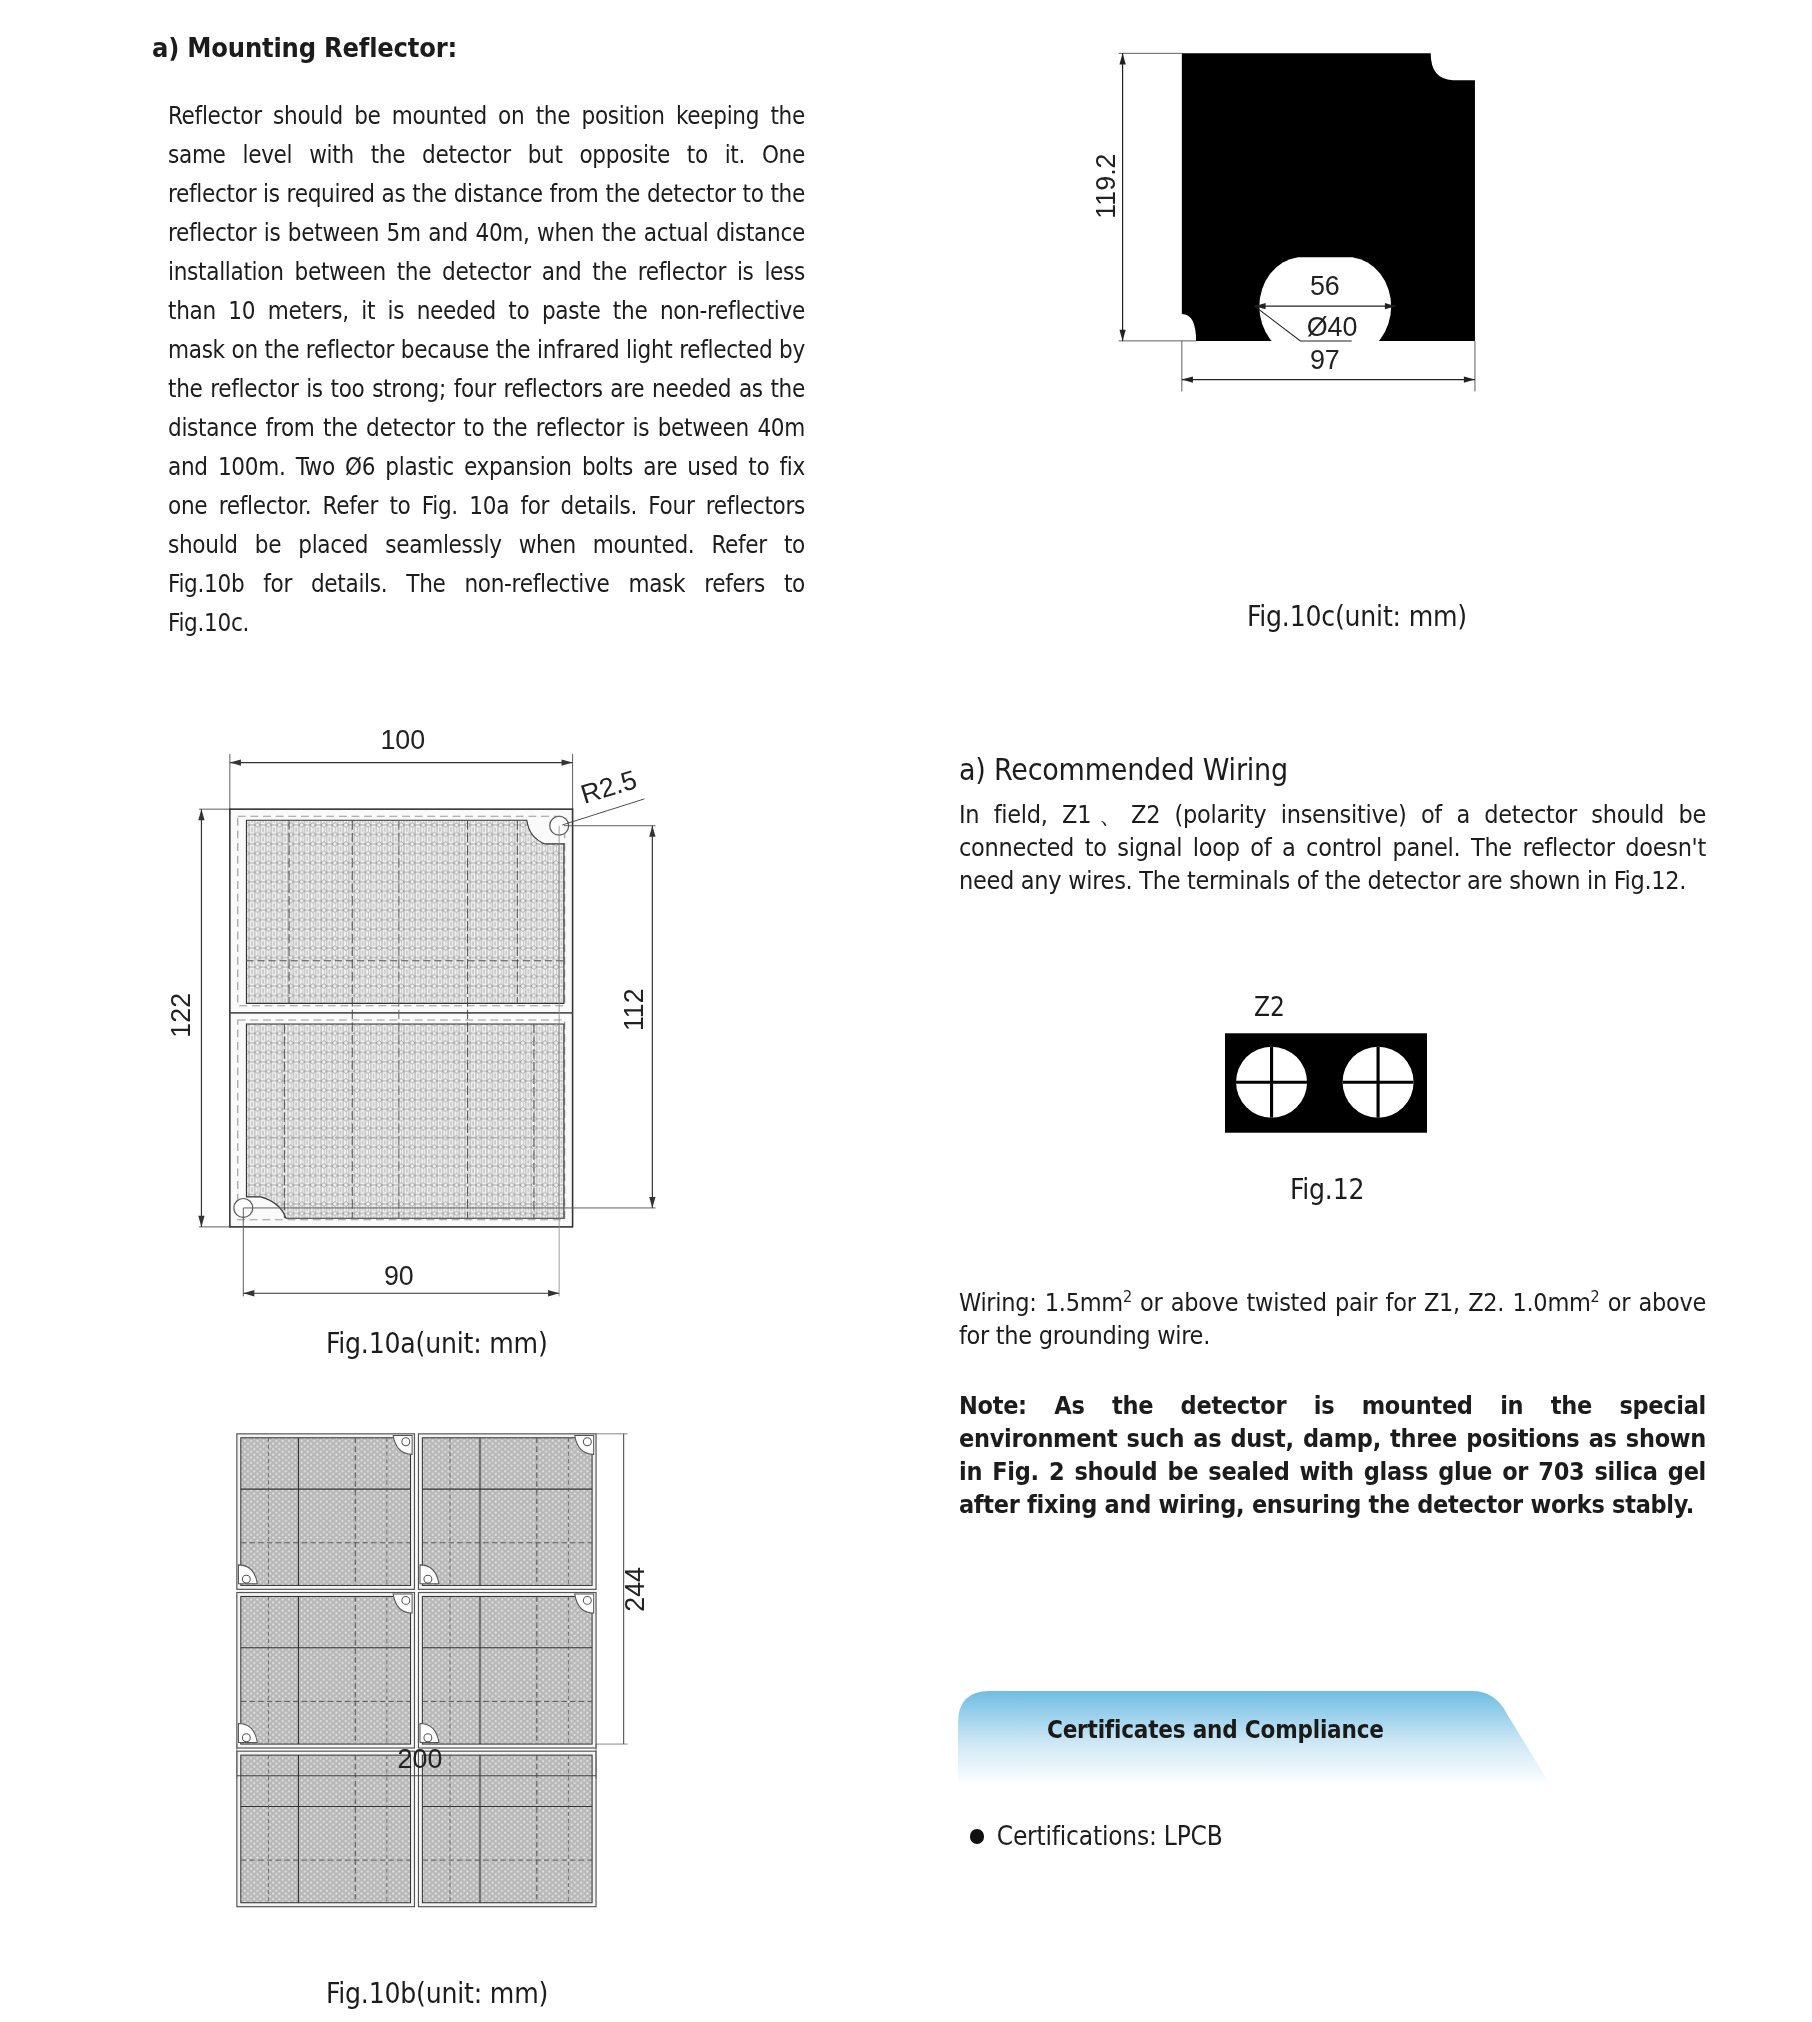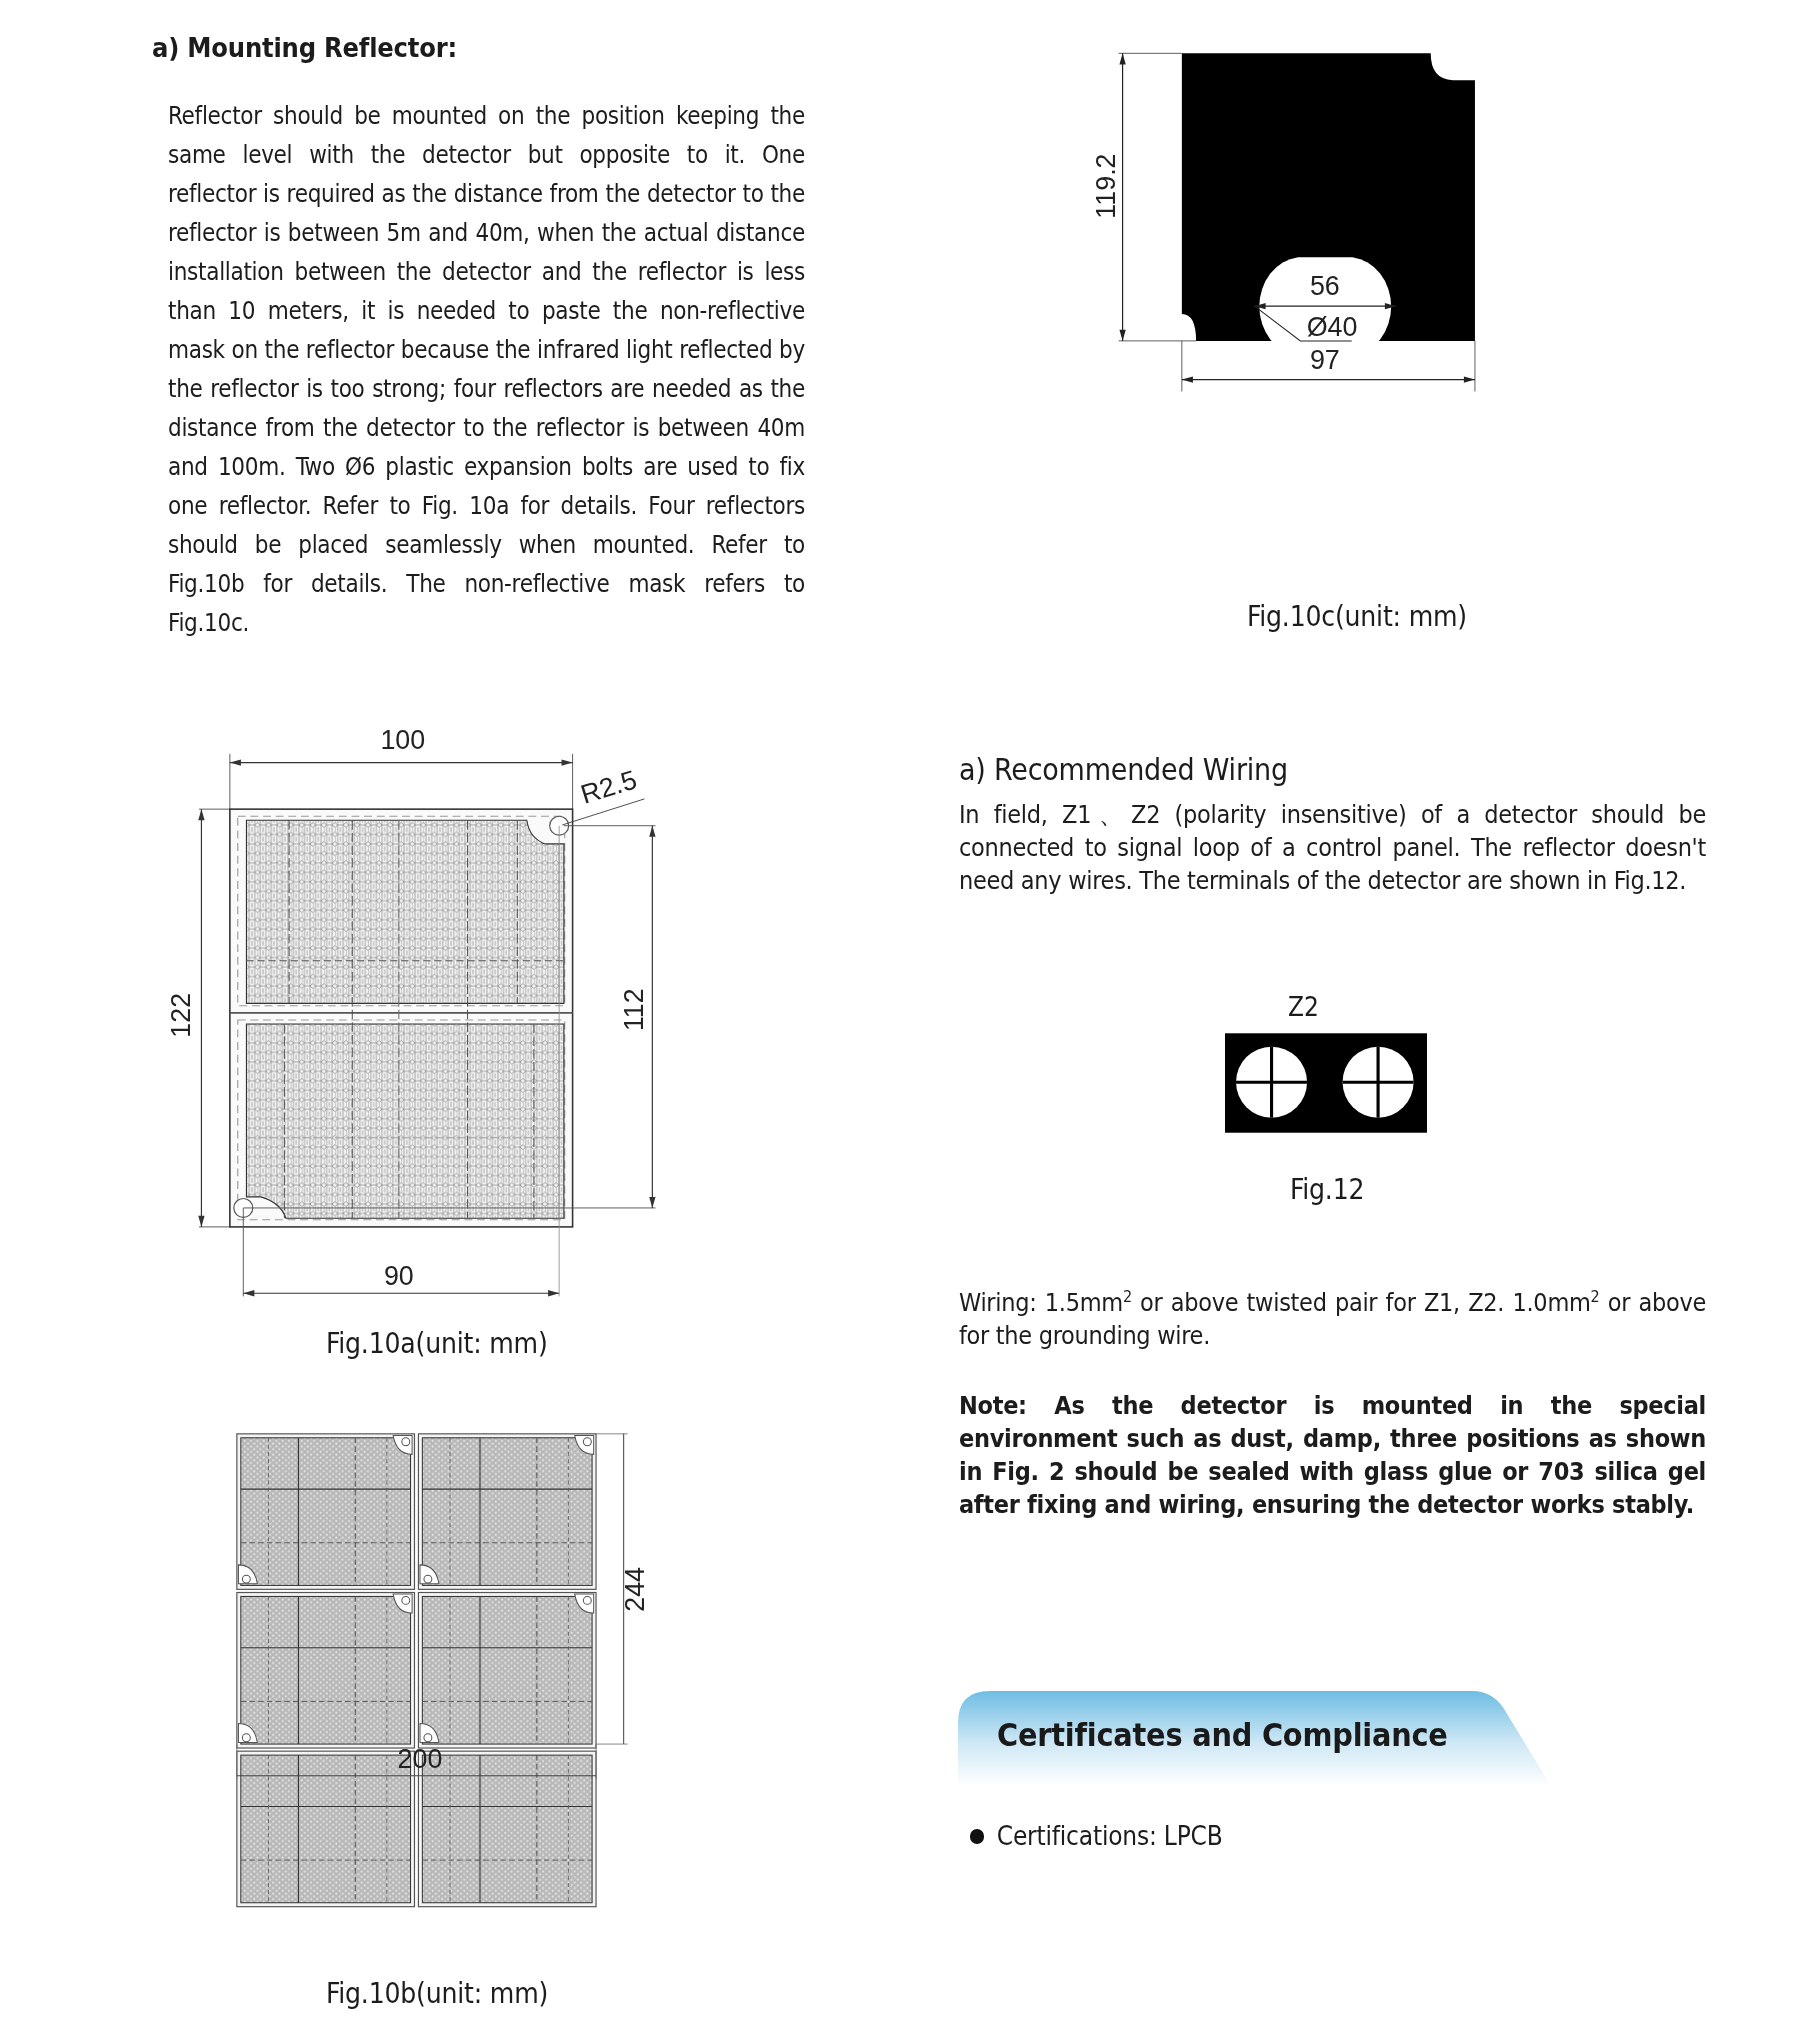--- a/index.html
+++ b/index.html
@@ -19,21 +19,21 @@
     text-align-last: left; letter-spacing: -0.3px; margin: 0;
   }
   .bold { font-weight: bold; }
   .caption { font-size: 28px; letter-spacing: -0.2px; white-space: nowrap; }
   .dimtext { font-family: "Liberation Sans", sans-serif; font-size: 34px; fill: #222; }
   svg text { font-family: "Liberation Sans", sans-serif; }
   .banner {
     left: 958px; top: 1691px; width: 593px; height: 95px;
   }
   .banner-title {
-    left: 997px; top: 1716px; font-size: 32px; font-weight: bold;
+    left: 1047px; top: 1716px; font-size: 24px; font-weight: bold;
     letter-spacing: -0.2px; color: #1a1a1a; white-space: nowrap;
   }
   .bullets { left: 970px; top: 1813px; margin: 0; padding: 0; list-style: none; }
   .bullets li {
     font-size: 26px; line-height: 47px; letter-spacing: -0.2px;
     display: flex; align-items: center; white-space: nowrap;
   }
   .bullets .dot {
     width: 14.2px; height: 14.2px; border-radius: 50%; background: #111;
     display: inline-block; margin-right: 12.6px;
@@ -200,21 +200,21 @@
     <line x1="135" y1="440" x2="506" y2="440" stroke="#222" stroke-width="1.5"></line>
     <path d="M135 440 l14 -4 v8 z M506 440 l-14 -4 v8 z" fill="#222"></path>
   </g>
   <text class="dimtext" x="316" y="426" text-anchor="middle">97</text>
 </svg>
 <div class="abs caption" style="left:1247px; top:600px;">Fig.10c(unit: mm)</div>
 
 <div class="abs" style="left:959px; top:752px; font-size:30px; letter-spacing:-0.2px;">a) Recommended Wiring</div>
 <p class="abs para-r" style="left:959px; top:798px; width:747px;">In field, Z1、Z2 (polarity insensitive) of a detector should be connected to signal loop of a control panel. The reflector doesn't need any wires. The terminals of the detector are shown in Fig.12.</p>
 
-<div class="abs" style="left:1254px; top:992px; font-size:26px;margin-left:34px;">Z2</div>
+<div class="abs" style="left:1254px; top:992px; font-size:26px;">Z2</div>
 <div class="abs" style="left:1361px; top:1043px; font-size:26px;">Z1</div>
 <svg class="abs" style="left:1225px; top:1033px;" width="202" height="100" viewBox="0 0 256 126">
   <rect x="0" y="0" width="256" height="126" fill="#000"></rect>
   <g>
     <circle cx="59" cy="62" r="45" fill="#fff"></circle>
     <line x1="14" y1="62" x2="104" y2="62" stroke="#000" stroke-width="4"></line>
     <line x1="59" y1="17" x2="59" y2="107" stroke="#000" stroke-width="4"></line>
   </g>
   <g>
     <circle cx="194" cy="62" r="45" fill="#fff"></circle>

